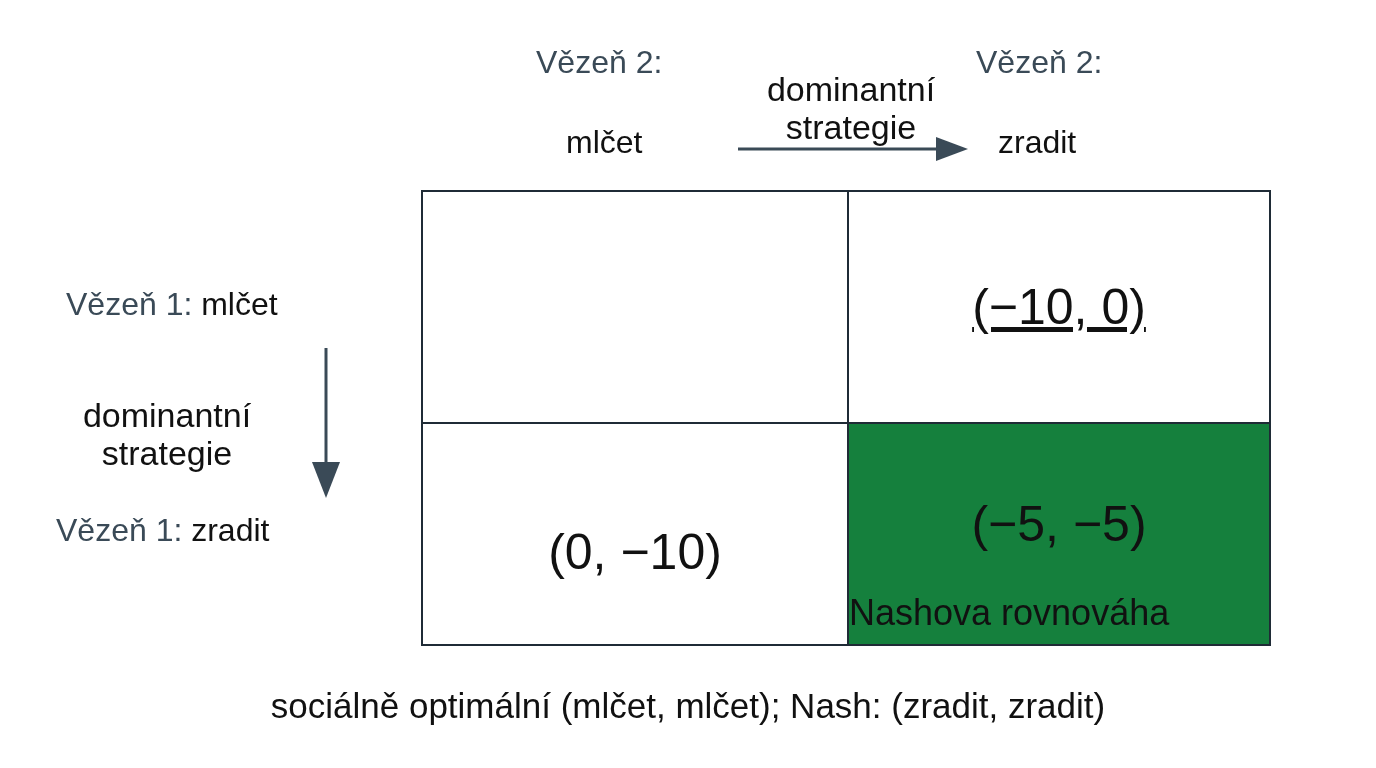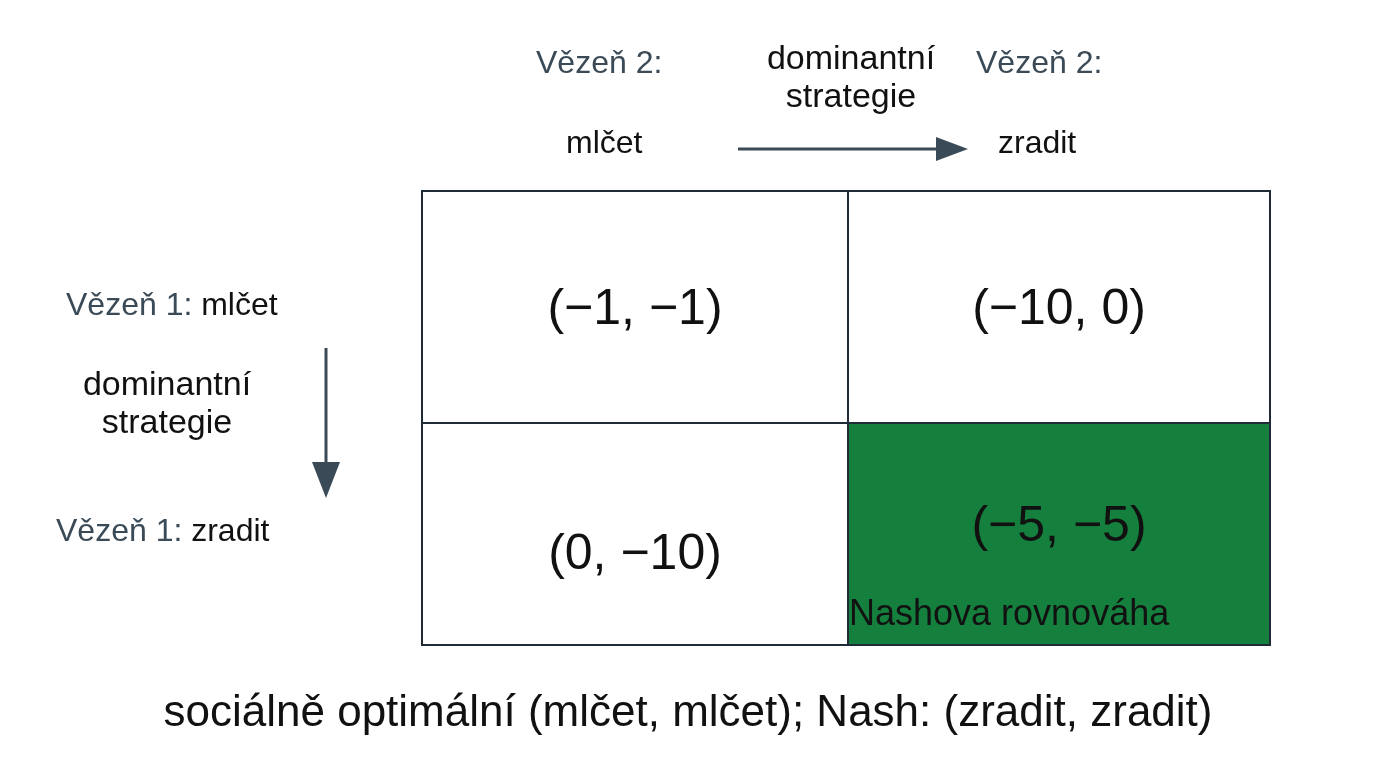--- a/index.html
+++ b/index.html
@@ -1,28 +1,28 @@
 <!DOCTYPE html>
 <html><head>
 <meta charset="utf-8">
 <style>
   html,body{margin:0;padding:0;}
   body{width:1376px;height:768px;background:#ffffff;position:relative;overflow:hidden;font-family:"Liberation Sans","DejaVu Sans",sans-serif;color:#111;}
   .abs{position:absolute;}
   .slate{color:#3a4a57;}
   .black{color:#111;}
   .lbl-big{font-size:32px;white-space:nowrap;}
-  .lbl-small{font-size:34px;line-height:38px;text-align:center;white-space:nowrap;}
+  .lbl-small{font-size:34px;line-height:38px;text-align:center;white-space:nowrap;margin-top:32px;}
   .grid{position:absolute;left:421px;top:190px;width:850px;height:456px;border:2px solid #1f2b36;box-sizing:border-box;}
   .cell{position:absolute;box-sizing:border-box;display:flex;align-items:center;justify-content:center;font-size:50px;}
   .vline{position:absolute;left:424px;top:0;width:2px;height:100%;background:#1f2b36;}
   .hline{position:absolute;top:230px;left:0;height:2px;width:100%;background:#1f2b36;}
   .nash{background:#15803d;}
   .nash-label{position:absolute;bottom:10px;left:0;width:100%;text-align:left;font-size:36px;}
-  .footer{position:absolute;left:0;top:686px;width:1376px;text-align:center;font-size:44px;}
+  .footer{position:absolute;left:0;top:686px;width:1376px;text-align:center;font-size:35px;}
 </style>
 </head>
 <body>
 
 <div class="abs lbl-big slate" style="left:536px;top:44px;">Vězeň 2:</div>
 <div class="abs lbl-big black" style="left:566px;top:124px;">mlčet</div>
 <div class="abs lbl-big slate" style="left:976px;top:44px;">Vězeň 2:</div>
 <div class="abs lbl-big black" style="left:998px;top:124px;">zradit</div>
 
 <div class="abs lbl-small black" style="left:738px;top:38px;width:226px;">
@@ -46,22 +46,21 @@
 <div class="abs lbl-small black" style="left:52px;top:364px;width:230px;">
   <div>dominantní</div>
   <div>strategie</div>
 </div>
 <svg class="abs" style="left:308px;top:346px;" width="36" height="154">
   <line x1="18" y1="2" x2="18" y2="120" stroke="#3a4a57" stroke-width="3"></line>
   <polygon points="4,116 18,152 32,116" fill="#3a4a57"></polygon>
 </svg>
 
 <div class="grid">
-  <div class="cell" style="left:0;top:0;width:424px;height:230px;">(−1, −1)</div>
-  <div class="cell" style="left:426px;top:0;width:420px;height:230px;">(−10, 0)</div>
+  <div class="cell" style="left:426px;top:0;width:420px;height:230px;text-decoration:underline;">(−10, 0)</div>
   <div class="cell" style="left:0;top:232px;width:424px;height:256px;border-radius:27px;">(0, −10)</div>
   <div class="cell nash" style="left:426px;top:232px;width:420px;height:220px;">
     <span style="margin-top:-20px;">(−5, −5)</span>
     <div class="nash-label">Nashova rovnováha</div>
   </div>
   <div class="vline"></div>
   <div class="hline"></div>
 </div>
 
 <div class="footer">sociálně optimální (mlčet, mlčet); Nash: (zradit, zradit)</div>

